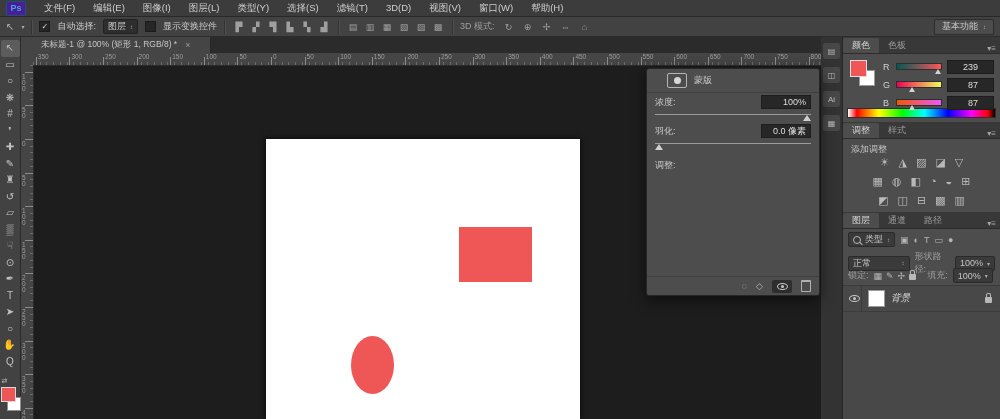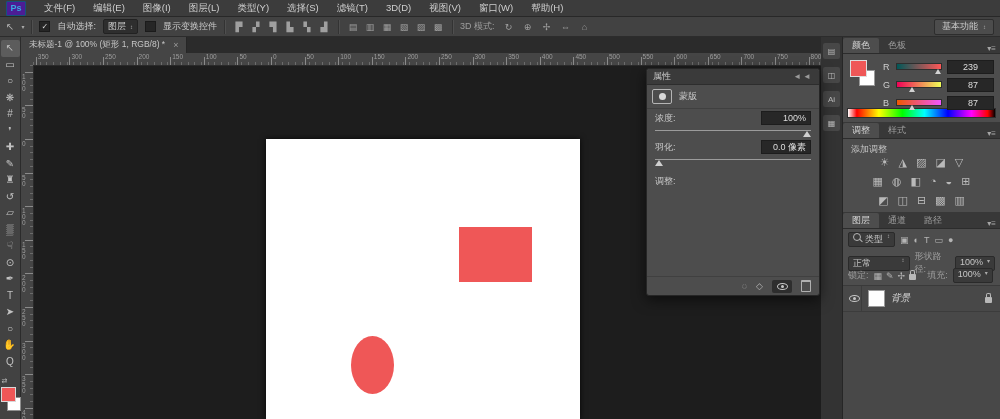--- a/index.html
+++ b/index.html
@@ -32,21 +32,21 @@
         font-size:10px;line-height:10px;}
   .tool.selected{background:#5c5c5c;border-radius:2px;}
   .swatch-area{margin-top:auto;margin-bottom:4px;position:relative;width:19px;height:30px;}
   .mini-swap{position:absolute;top:-8px;left:1px;font-size:7px;color:#bbb;}
   .bg-swatch{position:absolute;left:6px;top:12px;width:12px;height:12px;background:#fff;border:1px solid #8f8f8f;}
   .fg-swatch{position:absolute;left:0;top:2px;width:13px;height:13px;background:var(--red);border:1px solid #d8d8d8;}
   
   .docwell{position:absolute;left:21px;top:37px;width:800px;height:382px;background:#1d1d1d;overflow:hidden;}
   .tabstrip{position:absolute;left:0;top:0;width:100%;height:16px;background:#2b2b2b;border-bottom:1px solid #232323;}
   .doctab{display:inline-flex;align-items:center;gap:8px;height:16px;background:#454545;
-          padding:0 8px;border-right:1px solid #262626;color:#c6c6c6;font-size:8.5px;}
+          padding:0 20px;border-right:1px solid #262626;color:#c6c6c6;font-size:8.5px;}
   .tab-close{color:#999;font-size:9px;}
   .hruler{position:absolute;left:12px;top:16px;width:788px;height:12px;background:#454545;border-bottom:1px solid #2a2a2a;}
   .hruler .minor{position:absolute;left:0;bottom:0;width:100%;height:3px;
        background:repeating-linear-gradient(to right,#6b6b6b 0 1px,transparent 1px 6.72px);}
   .hruler .tick{position:absolute;bottom:0;width:1px;height:8px;background:#8a8a8a;}
   .hruler .rlabel{position:absolute;top:0;font-size:6.5px;color:#9d9d9d;transform:translateX(2px);}
   .vruler{position:absolute;left:0;top:28px;width:12px;height:354px;background:#454545;border-right:1px solid #2a2a2a;}
   .vruler .minor{position:absolute;top:0;right:0;width:3px;height:100%;
        background:repeating-linear-gradient(to bottom,#6b6b6b 0 1px,transparent 1px 6.72px);}
   .vruler .tick{position:absolute;right:0;height:1px;width:8px;background:#8a8a8a;}
@@ -54,21 +54,21 @@
   .rcorner{position:absolute;left:0;top:16px;width:12px;height:12px;background:#454545;border-right:1px solid #2a2a2a;border-bottom:1px solid #2a2a2a;}
   .canvas{position:absolute;left:245px;top:102px;width:314px;height:280px;background:#ffffff;box-shadow:0 0 6px rgba(0,0,0,.8);}
   .shape-rect{position:absolute;left:193px;top:88px;width:73px;height:55px;background:var(--red);}
   .shape-ellipse{position:absolute;left:85px;top:197px;width:43px;height:58px;border-radius:50%;background:var(--red);}
   
   .props{position:absolute;left:646px;top:68px;width:174px;height:228px;background:#4d4d4d;
          border:1px solid #262626;border-radius:3px;box-shadow:0 4px 14px rgba(0,0,0,.55);z-index:6;box-sizing:border-box;}
   .props-head{height:15px;background:#3a3a3a;border-bottom:1px solid #2d2d2d;display:flex;align-items:center;
               padding:0 6px;color:#c9c9c9;border-radius:3px 3px 0 0;}
   .props-head .winctl{margin-left:auto;color:#9a9a9a;font-size:8px;letter-spacing:2px;}
-  .mask-row{height:23px;display:flex;align-items:center;gap:7px;padding:0 5px;border-bottom:1px solid #404040;}
+  .mask-row{height:23px;display:flex;align-items:center;gap:7px;padding:0 20px;border-bottom:1px solid #404040;}
   .mask-chip{width:18px;height:13px;border:1px solid #b5b5b5;border-radius:2px;display:flex;align-items:center;justify-content:center;}
   .mask-chip i{width:7px;height:7px;border-radius:50%;background:#d8d8d8;display:block;}
   .spath-row{height:36px;display:flex;align-items:center;gap:8px;padding:0 8px;}
   .spath-thumb{width:26px;height:23px;background:#bcbcbc;border:1px solid #8b8b8b;display:flex;align-items:center;justify-content:center;}
   .spath-thumb i{width:10px;height:9px;background:#fff;border-radius:2px;display:block;}
   .spath-actions{margin-left:auto;display:flex;gap:5px;color:#b9b9b9;font-size:10px;}
   .slider-row{padding:2px 8px 0 8px;}
   .slider-row .lbl-line{display:flex;align-items:center;}
   .valuebox{margin-left:auto;background:#272727;border:1px solid #1d1d1d;color:#ddd;height:12px;
             display:inline-flex;align-items:center;justify-content:flex-end;padding:0 4px;min-width:40px;}
@@ -110,21 +110,21 @@
   .chtrack.b{background:linear-gradient(to right,rgb(239,87,0),rgb(239,87,255));}
   .chthumb{position:absolute;top:5px;width:0;height:0;border-left:3.5px solid transparent;border-right:3.5px solid transparent;border-bottom:5px solid #d2d2d2;}
   .chval{width:30px;background:#272727;border:1px solid #1d1d1d;height:12px;color:#ddd;display:flex;align-items:center;justify-content:flex-end;padding-right:15px;}
   .spectrum{position:absolute;left:4px;right:4px;bottom:4px;height:8px;border:1px solid #2e2e2e;
      background:linear-gradient(to right,#fff 0%,#f00 6%,#ff0 21%,#0f0 37%,#0ff 52%,#00f 68%,#f0f 84%,#f00 95%,#000 100%);}
   
   .addadj{position:absolute;left:8px;top:4px;color:#c4c4c4;}
   .adjrow{position:absolute;left:0;width:100%;display:flex;justify-content:center;gap:9px;color:#b9b9b9;font-size:11px;}
   
   .lrow{position:absolute;left:0;width:100%;display:flex;align-items:center;gap:5px;padding:0 5px;box-sizing:border-box;}
-  .searchbox{background:#3a3a3a;border:1px solid #2a2a2a;border-radius:2px;height:13px;display:inline-flex;align-items:flex-start;gap:4px;padding:0 4px;color:#c5c5c5;}
+  .searchbox{background:#3a3a3a;border:1px solid #2a2a2a;border-radius:2px;height:13px;display:inline-flex;align-items:center;gap:4px;padding:0 4px;color:#c5c5c5;}
   .mag{position:relative;width:6px;height:6px;border:1px solid #b5b5b5;border-radius:50%;display:inline-block;}
   .mag:after{content:"";position:absolute;right:-3px;bottom:-1px;width:4px;height:1px;background:#b5b5b5;transform:rotate(45deg);}
   .ficon{color:#b5b5b5;font-size:9px;}
   .lockicons{display:flex;gap:4px;align-items:center;color:#b5b5b5;font-size:9px;}
   .padlock{position:relative;width:7px;height:6px;background:#b8b8b8;border-radius:1px;display:inline-block;margin-top:3px;}
   .padlock:before{content:"";position:absolute;top:-4px;left:1px;width:3px;height:3px;border:1px solid #b8b8b8;border-bottom:none;border-radius:2px 2px 0 0;}
   .layerlist{position:absolute;left:0;right:0;top:56px;bottom:0;background:#484848;border-top:1px solid #3a3a3a;}
   .layer-row{position:relative;height:25px;display:flex;align-items:center;gap:6px;border-bottom:1px solid #3c3c3c;padding:0 4px;}
   .layer-row.selected{background:var(--sel);}
   .eyecell{width:14px;display:flex;justify-content:center;border-right:1px solid #3c3c3c;align-self:stretch;align-items:center;}
@@ -360,24 +360,20 @@
           <span style="display: block;">0</span>
         </span>
       </div>
     <div class="canvas">
       <div class="shape-rect"></div>
       <div class="shape-ellipse"></div>
     </div>
   </div>
 
   <div class="props">
-    <div class="props-head">
-      <span>属性</span>
-      <span class="winctl">◄◄</span>
-    </div>
     <div class="mask-row">
       <span class="mask-chip">
           <i></i>
         </span>
       <span>蒙版</span>
     </div>
     <div class="slider-row">
       <div class="lbl-line">
         <span>浓度:</span>
         <span class="valuebox">100%</span>

